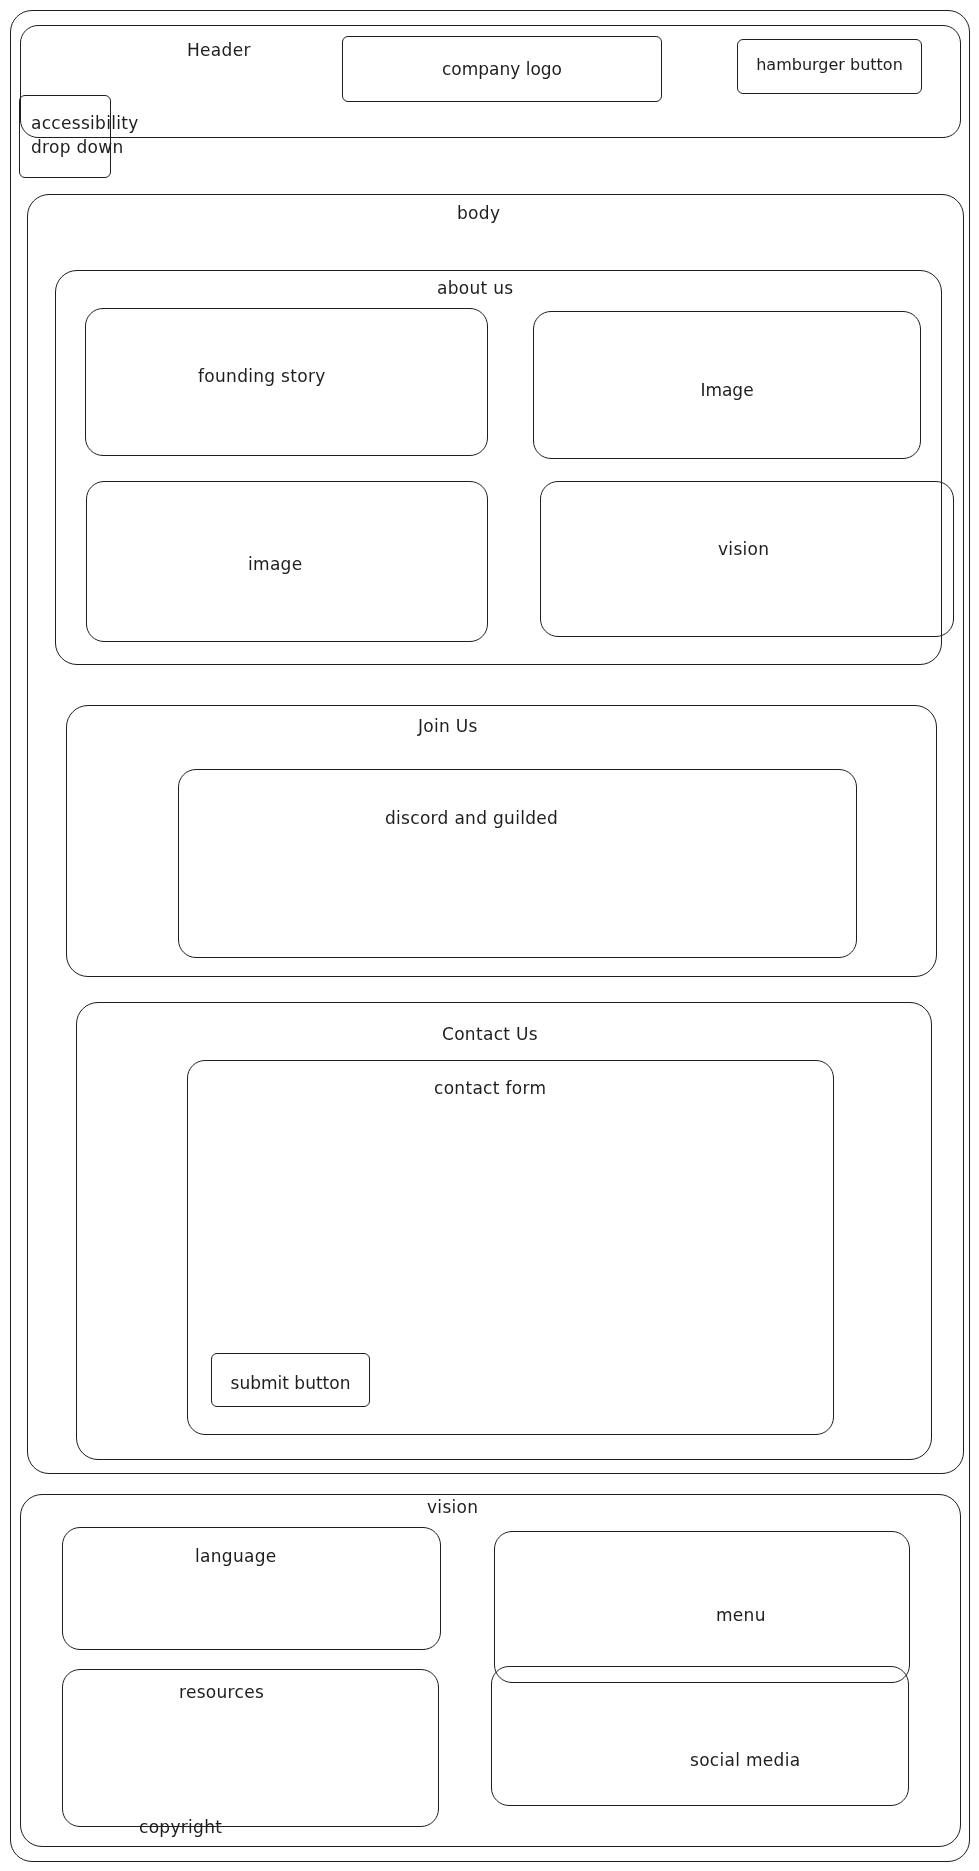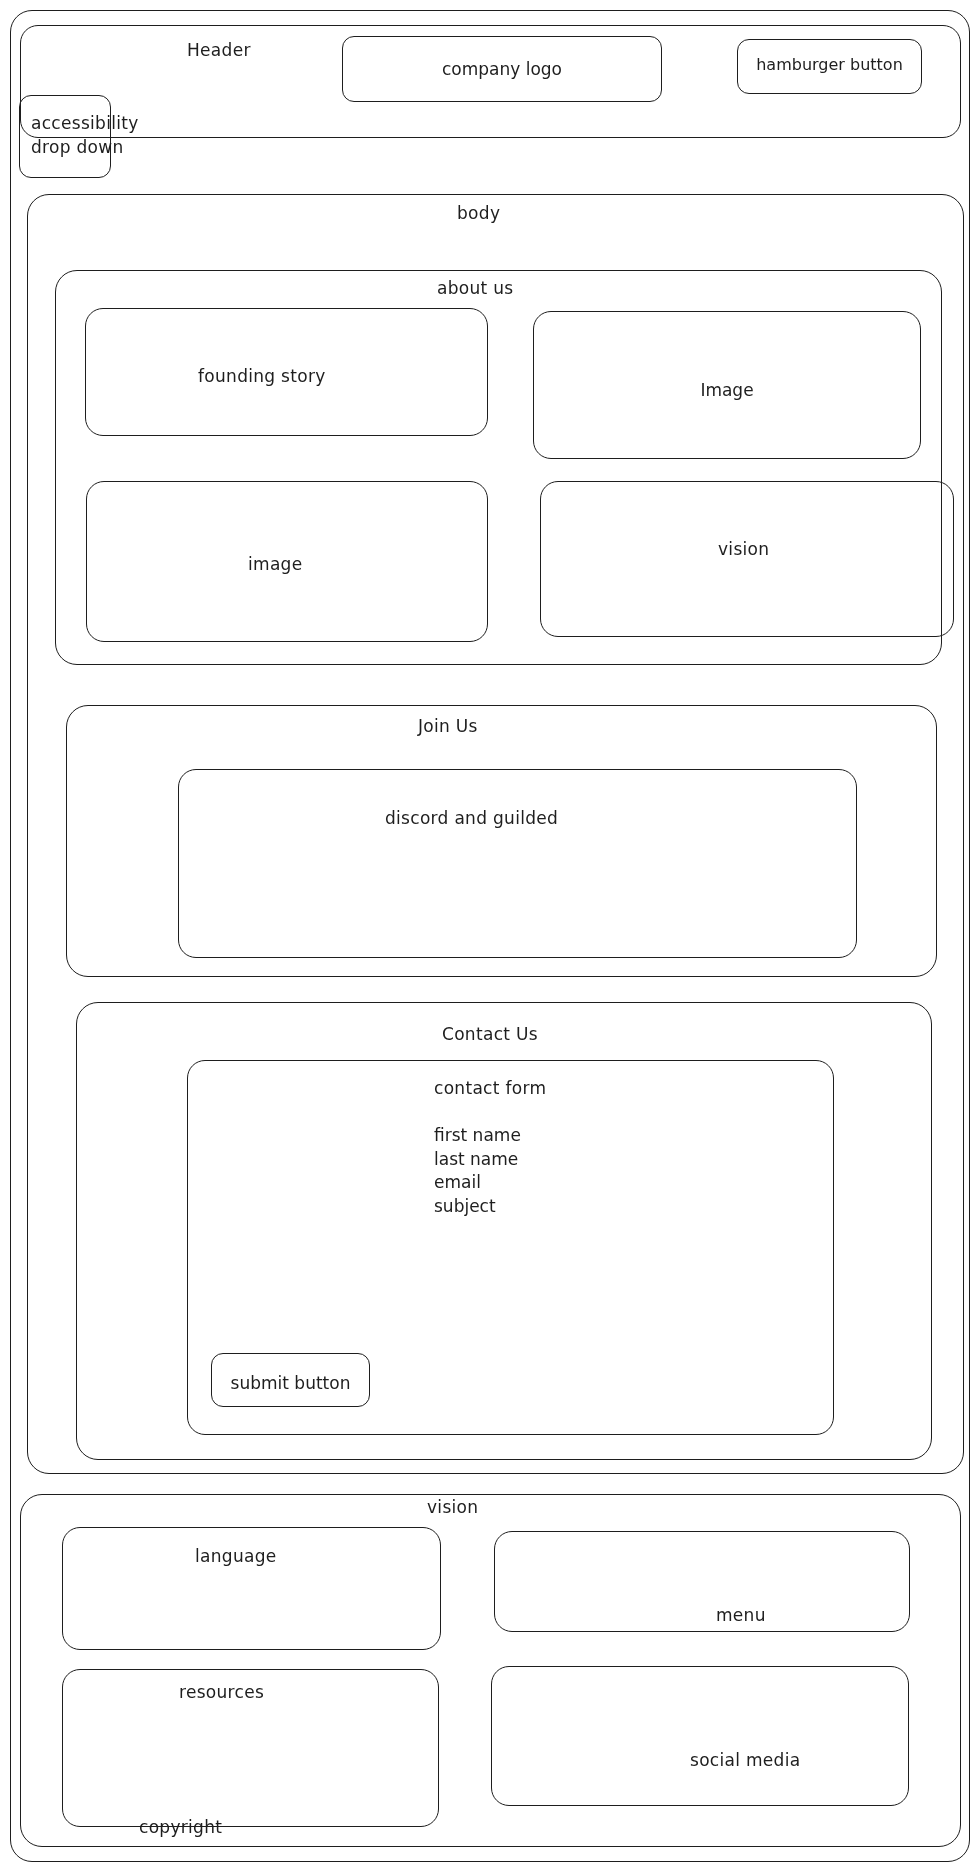--- a/index.html
+++ b/index.html
@@ -1,21 +1,21 @@
 <!DOCTYPE html>
 <html><head>
 <meta charset="utf-8">
 <style>
   html, body { margin:0; padding:0; background:#ffffff; }
   body { width:979px; height:1871px; position:relative; overflow:hidden;
          font-family:"DejaVu Sans", sans-serif; color:#1e1e1e; }
   .box { position:absolute; border:1.6px solid #1e1e1e; box-sizing:border-box; background:transparent; }
   .r-lg { border-radius:22px; }
   .r-md { border-radius:18px; }
-  .r-sm { border-radius:12px; }
+  .r-sm { border-radius:6px; }
   .lbl { position:absolute; font-size:17px; white-space:nowrap; letter-spacing:0.3px; line-height:20px; }
   .center-lbl { position:absolute; left:0; right:0; text-align:center; font-size:17px; line-height:20px; }
   .form-lines { position:absolute; font-size:17px; line-height:23.5px; }
   .form-lines div { white-space:nowrap; }
 </style>
 </head>
 <body>
 
 <div class="box r-lg" style="left:10px;top:10px;width:960px;height:1852px;"></div>
 
@@ -30,21 +30,21 @@
 <div class="box r-sm" style="left:19px;top:95px;width:92px;height:83px;"></div>
 <span class="lbl" style="left:31px;top:113px;">accessibility</span>
 <span class="lbl" style="left:31px;top:137px;">drop down</span>
 
 <div class="box r-lg" style="left:27px;top:194px;width:937px;height:1280px;"></div>
 <span class="lbl" style="left:457px;top:203px;">body</span>
 
 <div class="box r-lg" style="left:55px;top:270px;width:887px;height:395px;"></div>
 <span class="lbl" style="left:437px;top:278px;">about us</span>
 
-<div class="box r-md" style="left:85px;top:308px;width:403px;height:128px;">
+<div class="box r-md" style="left:85px;top:308px;width:403px;height:148px;">
   <span class="lbl" style="left:112px;top:57px;">founding story</span>
 </div>
 <div class="box r-md" style="left:533px;top:311px;width:388px;height:148px;">
   <span class="center-lbl" style="top:68px;">Image</span>
 </div>
 <div class="box r-md" style="left:86px;top:481px;width:402px;height:161px;">
   <span class="lbl" style="left:161px;top:72px;">image</span>
 </div>
 <div class="box r-md" style="left:540px;top:481px;width:414px;height:156px;">
   <span class="lbl" style="left:177px;top:57px;">vision</span>
@@ -53,38 +53,32 @@
 <div class="box r-lg" style="left:66px;top:705px;width:871px;height:272px;"></div>
 <span class="lbl" style="left:418px;top:716px;">Join Us</span>
 <div class="box r-md" style="left:178px;top:769px;width:679px;height:189px;text-decoration:underline;">
   <span class="lbl" style="left:206px;top:38px;">discord and guilded</span>
 </div>
 
 <div class="box r-lg" style="left:76px;top:1002px;width:856px;height:458px;"></div>
 <span class="lbl" style="left:442px;top:1024px;">Contact Us</span>
 <div class="box r-md" style="left:187px;top:1060px;width:647px;height:375px;">
   <span class="lbl" style="left:246px;top:17px;">contact form</span>
-  <div class="form-lines" style="left:246px;top:63px;">
-    <div>first name</div>
-    <div>last name</div>
-    <div>email</div>
-    <div>subject</div>
-  </div>
 </div>
 <div class="box r-sm" style="left:211px;top:1353px;width:159px;height:54px;">
   <span class="center-lbl" style="top:19px;">submit button</span>
 </div>
 
 <div class="box r-lg" style="left:20px;top:1494px;width:941px;height:353px;"></div>
 <span class="lbl" style="left:427px;top:1497px;">vision</span>
 
 <div class="box r-md" style="left:62px;top:1527px;width:379px;height:123px;">
   <span class="lbl" style="left:132px;top:18px;">language</span>
 </div>
-<div class="box r-md" style="left:494px;top:1531px;width:416px;height:101px;">
+<div class="box r-md" style="left:494px;top:1531px;width:416px;height:152px;">
   <span class="lbl" style="left:221px;top:73px;">menu</span>
 </div>
 <div class="box r-md" style="left:62px;top:1669px;width:377px;height:158px;">
   <span class="lbl" style="left:116px;top:12px;">resources</span>
 </div>
 <div class="box r-md" style="left:491px;top:1666px;width:418px;height:140px;">
   <span class="lbl" style="left:198px;top:83px;">social media</span>
 </div>
 <span class="lbl" style="left:139px;top:1817px;">copyright</span>
 

